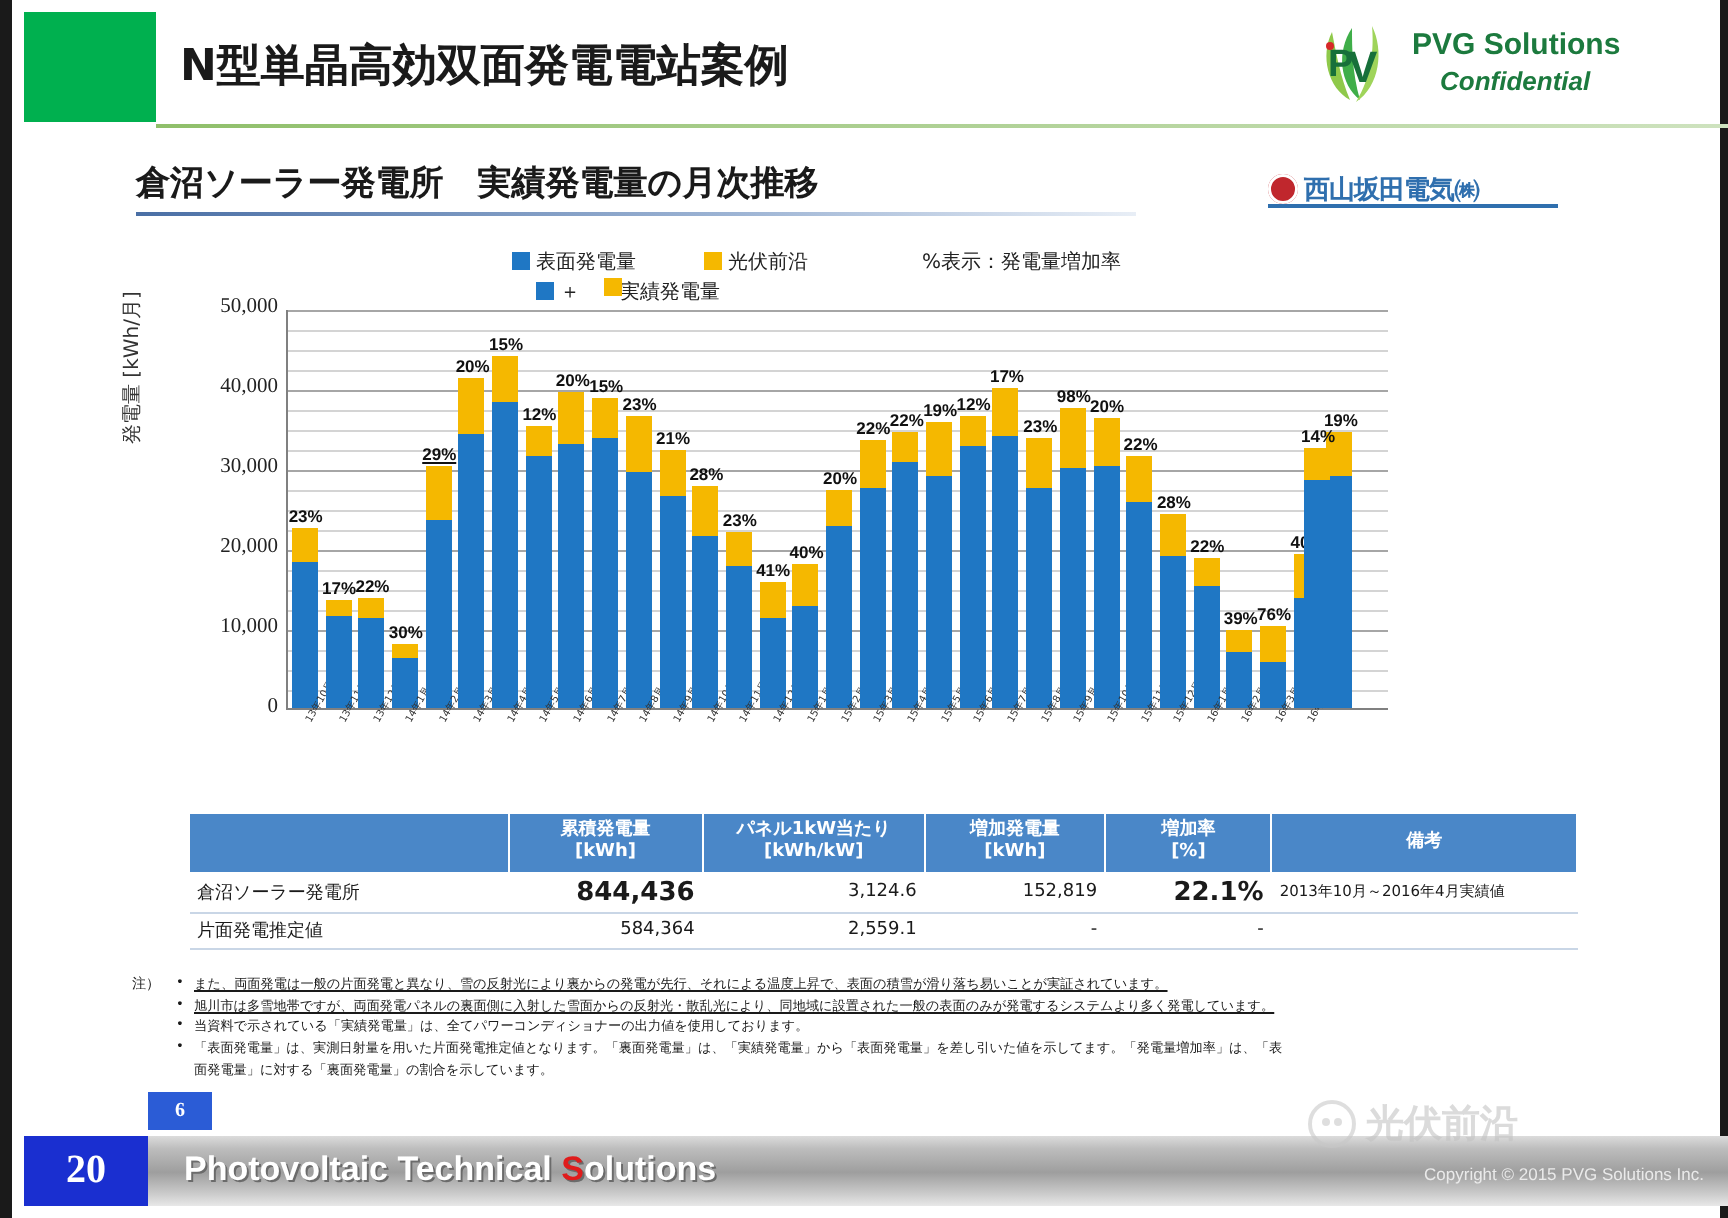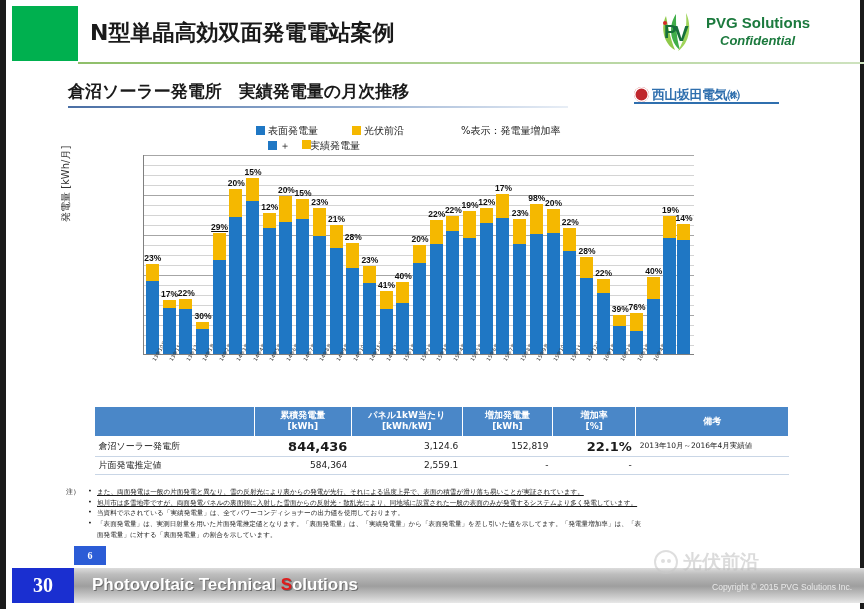--- a/index.html
+++ b/index.html
@@ -235,20 +235,28 @@
     <div class="lg-row" style="left:12px;top:15px;">
       <span class="sw sw-blue"></span><span>＋　＝実績発電量</span>
     </div>
     <div class="lg-row" style="left:46px;top:15px;">
       <span class="sw sw-yel"></span>
     </div>
   </div>
 
   <div id="chart">
     <div id="yaxis-title">発電量 [kWh/月]</div>
+    <div id="yticks">
+        <div class="ytick" style="top: -2px;">50,000</div>
+        <div class="ytick" style="top: 38px;">40,000</div>
+        <div class="ytick" style="top: 78px;">30,000</div>
+        <div class="ytick" style="top: 118px;">20,000</div>
+        <div class="ytick" style="top: 158px;">10,000</div>
+        <div class="ytick" style="top: 198px;">0</div>
+      </div>
     <div id="plot">
         <div class="grid-h" style="top: 190px;"></div>
         <div class="grid-h" style="top: 180px;"></div>
         <div class="grid-h" style="top: 170px;"></div>
         <div class="grid-h major" style="top: 160px;"></div>
         <div class="grid-h" style="top: 150px;"></div>
         <div class="grid-h" style="top: 140px;"></div>
         <div class="grid-h" style="top: 130px;"></div>
         <div class="grid-h major" style="top: 120px;"></div>
         <div class="grid-h" style="top: 110px;"></div>
@@ -447,21 +455,21 @@
           <div class="bar-blue" style="height: 55.2px;"></div>
           <div class="bar-yel" style="height: 22px; bottom: 55.2px;"></div>
           <div class="pct" style="bottom: 78.2px;">40%</div>
         </div>
         <div class="xlab" style="left: 508.258px;">16年4月</div>
         <div class="bar-col" style="left: 519.455px; height: 200px;">
           <div class="bar-blue" style="height: 116.4px;"></div>
           <div class="bar-yel" style="height: 22px; bottom: 116.4px;"></div>
           <div class="pct" style="bottom: 139.4px;">19%</div>
         </div>
-        <div class="bar-col" style="left: 533px; height: 200px;">
+        <div class="bar-col" style="left: 508px; height: 200px;">
           <div class="bar-blue" style="height: 114px;"></div>
           <div class="bar-yel" style="height: 16px; bottom: 114px;"></div>
           <div class="pct" style="bottom: 131px;">14%</div>
         </div>
       </div>
   </div>
 
   <table id="tbl">
     <thead>
         <tr>
@@ -514,21 +522,21 @@
         <li class="u">旭川市は多雪地帯ですが、両面発電パネルの裏面側に入射した雪面からの反射光・散乱光により、同地域に設置された一般の表面のみが発電するシステムより多く発電しています。</li>
         <li>当資料で示されている「実績発電量」は、全てパワーコンディショナーの出力値を使用しております。</li>
         <li>「表面発電量」は、実測日射量を用いた片面発電推定値となります。「裏面発電量」は、「実績発電量」から「表面発電量」を差し引いた値を示してます。「発電量増加率」は、「表</li>
         <li class="cont">面発電量」に対する「裏面発電量」の割合を示しています。</li>
       </ul>
   </div>
 
   <div id="pg-badge">6</div>
 
   <div id="footer">
-    <div id="foot-num">30</div>
+    <div id="foot-num">20</div>
     <div id="foot-title"><span>Photovoltaic Technical </span><span class="red">S</span><span>olutions</span></div>
     <div id="foot-copy">Copyright © 2015 PVG Solutions Inc.</div>
   </div>
 
   <div id="wm">
     <div id="wm-face"></div>
     <div id="wm-text">光伏前沿</div>
   </div>
 
 </div>

